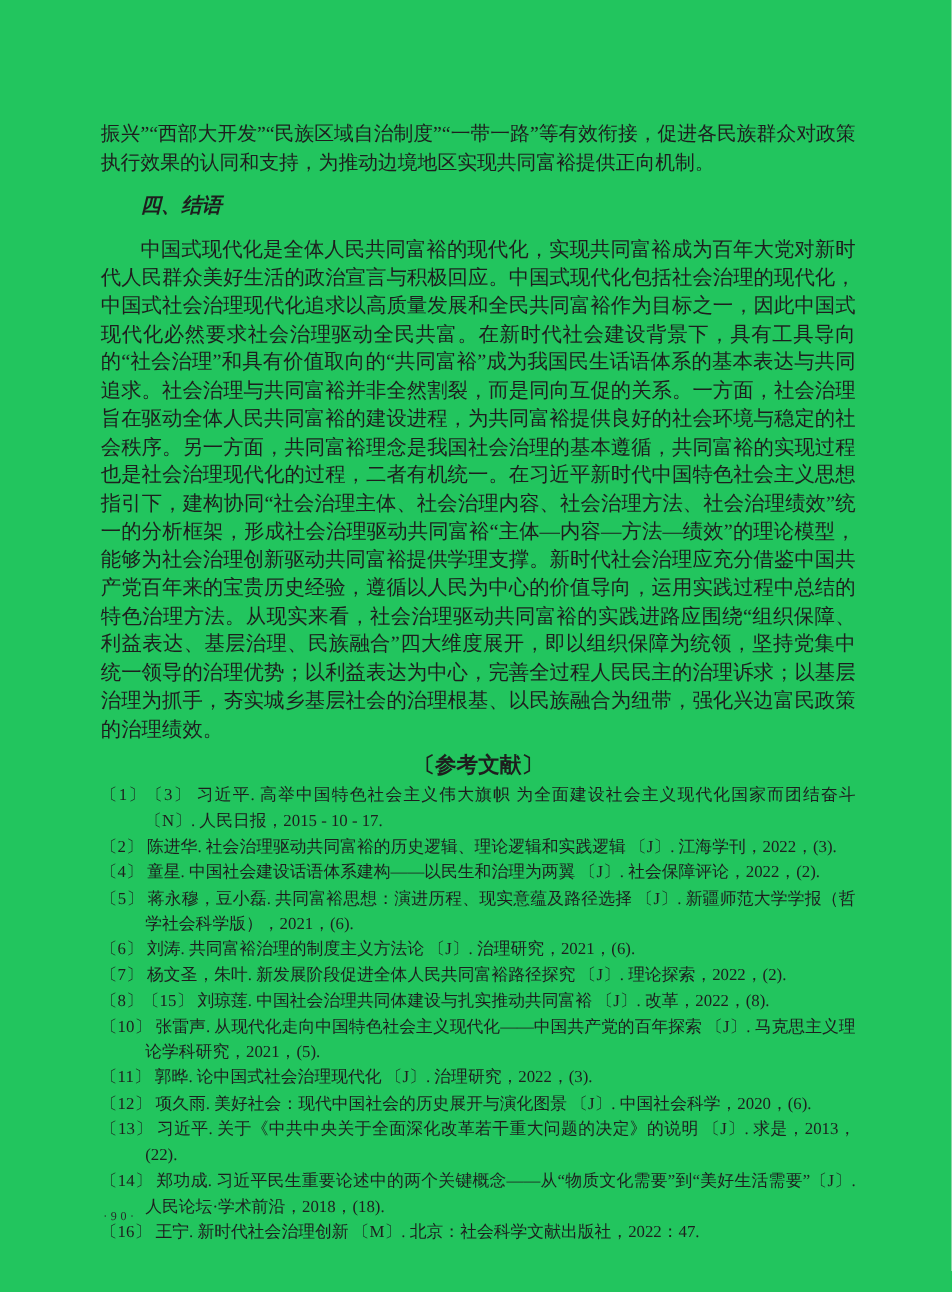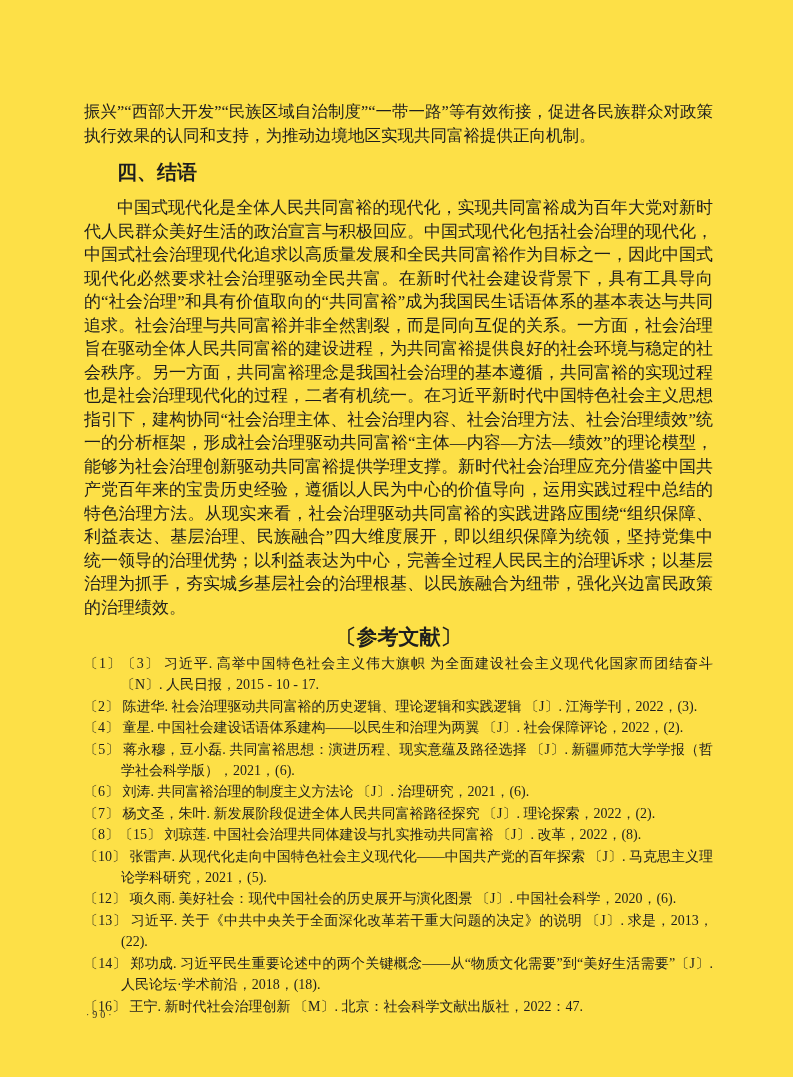--- a/index.html
+++ b/index.html
@@ -4,56 +4,57 @@
 <style>
   html, body {
     margin: 0;
     padding: 0;
     background: #e8e8e8;
   }
   .page {
     position: relative;
     width: 793px;
     height: 1077px;
-    background: #fde047;
+    background: #22c55e;
     color: #1e1e1e;
     font-family: "Liberation Serif", "DejaVu Serif", serif;
     overflow: hidden;
     margin: 0 auto;
   }
   .content {
     position: absolute;
     left: 84px;
     top: 100px;
     width: 629px;
   }
   .cont-para {
     font-size: 16.5px;
     line-height: 23.5px;
     text-align: justify;
     text-justify: inter-ideograph;
     margin: 0;
   }
   .section-heading {
-    font-size: 20px;
+    font-size: 17px;
     line-height: 24px;
     font-weight: bold;
     padding-left: 33px;
     margin: 13px 0 12px 0;
+    font-style: italic;
   }
   .body-para {
     font-size: 17px;
     line-height: 23.5px;
     text-align: justify;
     text-justify: inter-ideograph;
     text-indent: 33px;
     margin: 0;
   }
   .refs-heading {
-    font-size: 21px;
+    font-size: 18px;
     line-height: 22px;
     font-weight: bold;
     text-align: center;
     margin: 7px 0 5px 0;
   }
   .ref-list {
     margin: 0;
     padding: 0;
     list-style: none;
   }
@@ -91,20 +92,21 @@
 
     <ul class="ref-list">
       <li class="ref-item">〔1〕〔3〕 习近平. 高举中国特色社会主义伟大旗帜 为全面建设社会主义现代化国家而团结奋斗 〔N〕. 人民日报，2015 - 10 - 17.</li>
       <li class="ref-item">〔2〕 陈进华. 社会治理驱动共同富裕的历史逻辑、理论逻辑和实践逻辑 〔J〕. 江海学刊，2022，(3).</li>
       <li class="ref-item">〔4〕 童星. 中国社会建设话语体系建构——以民生和治理为两翼 〔J〕. 社会保障评论，2022，(2).</li>
       <li class="ref-item">〔5〕 蒋永穆，豆小磊. 共同富裕思想：演进历程、现实意蕴及路径选择 〔J〕. 新疆师范大学学报（哲学社会科学版），2021，(6).</li>
       <li class="ref-item">〔6〕 刘涛. 共同富裕治理的制度主义方法论 〔J〕. 治理研究，2021，(6).</li>
       <li class="ref-item">〔7〕 杨文圣，朱叶. 新发展阶段促进全体人民共同富裕路径探究 〔J〕. 理论探索，2022，(2).</li>
       <li class="ref-item">〔8〕〔15〕 刘琼莲. 中国社会治理共同体建设与扎实推动共同富裕 〔J〕. 改革，2022，(8).</li>
       <li class="ref-item">〔10〕 张雷声. 从现代化走向中国特色社会主义现代化——中国共产党的百年探索 〔J〕. 马克思主义理论学科研究，2021，(5).</li>
+      <li class="ref-item">〔11〕 郭晔. 论中国式社会治理现代化 〔J〕. 治理研究，2022，(3).</li>
       <li class="ref-item">〔12〕 项久雨. 美好社会：现代中国社会的历史展开与演化图景 〔J〕. 中国社会科学，2020，(6).</li>
       <li class="ref-item">〔13〕 习近平. 关于《中共中央关于全面深化改革若干重大问题的决定》的说明 〔J〕. 求是，2013，(22).</li>
       <li class="ref-item">〔14〕 郑功成. 习近平民生重要论述中的两个关键概念——从“物质文化需要”到“美好生活需要”〔J〕. 人民论坛·学术前沿，2018，(18).</li>
       <li class="ref-item">〔16〕 王宁. 新时代社会治理创新 〔M〕. 北京：社会科学文献出版社，2022：47.</li>
     </ul>
 
   </div>
 
   <div class="page-number">·90·</div>
 </div>

